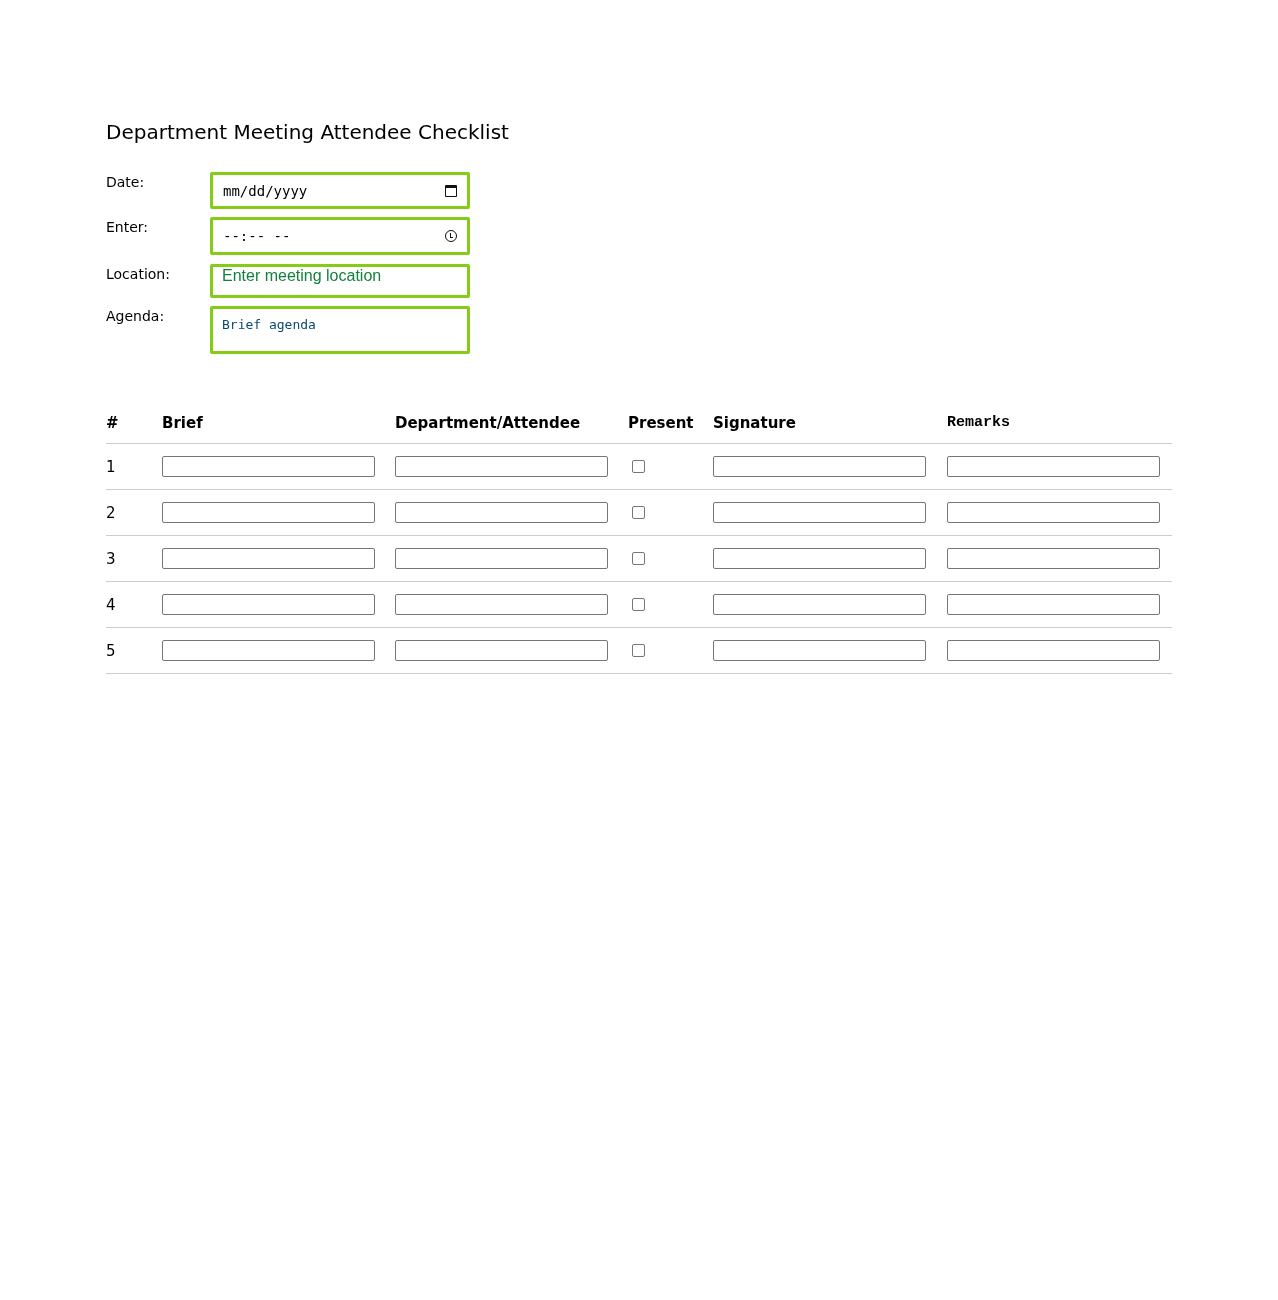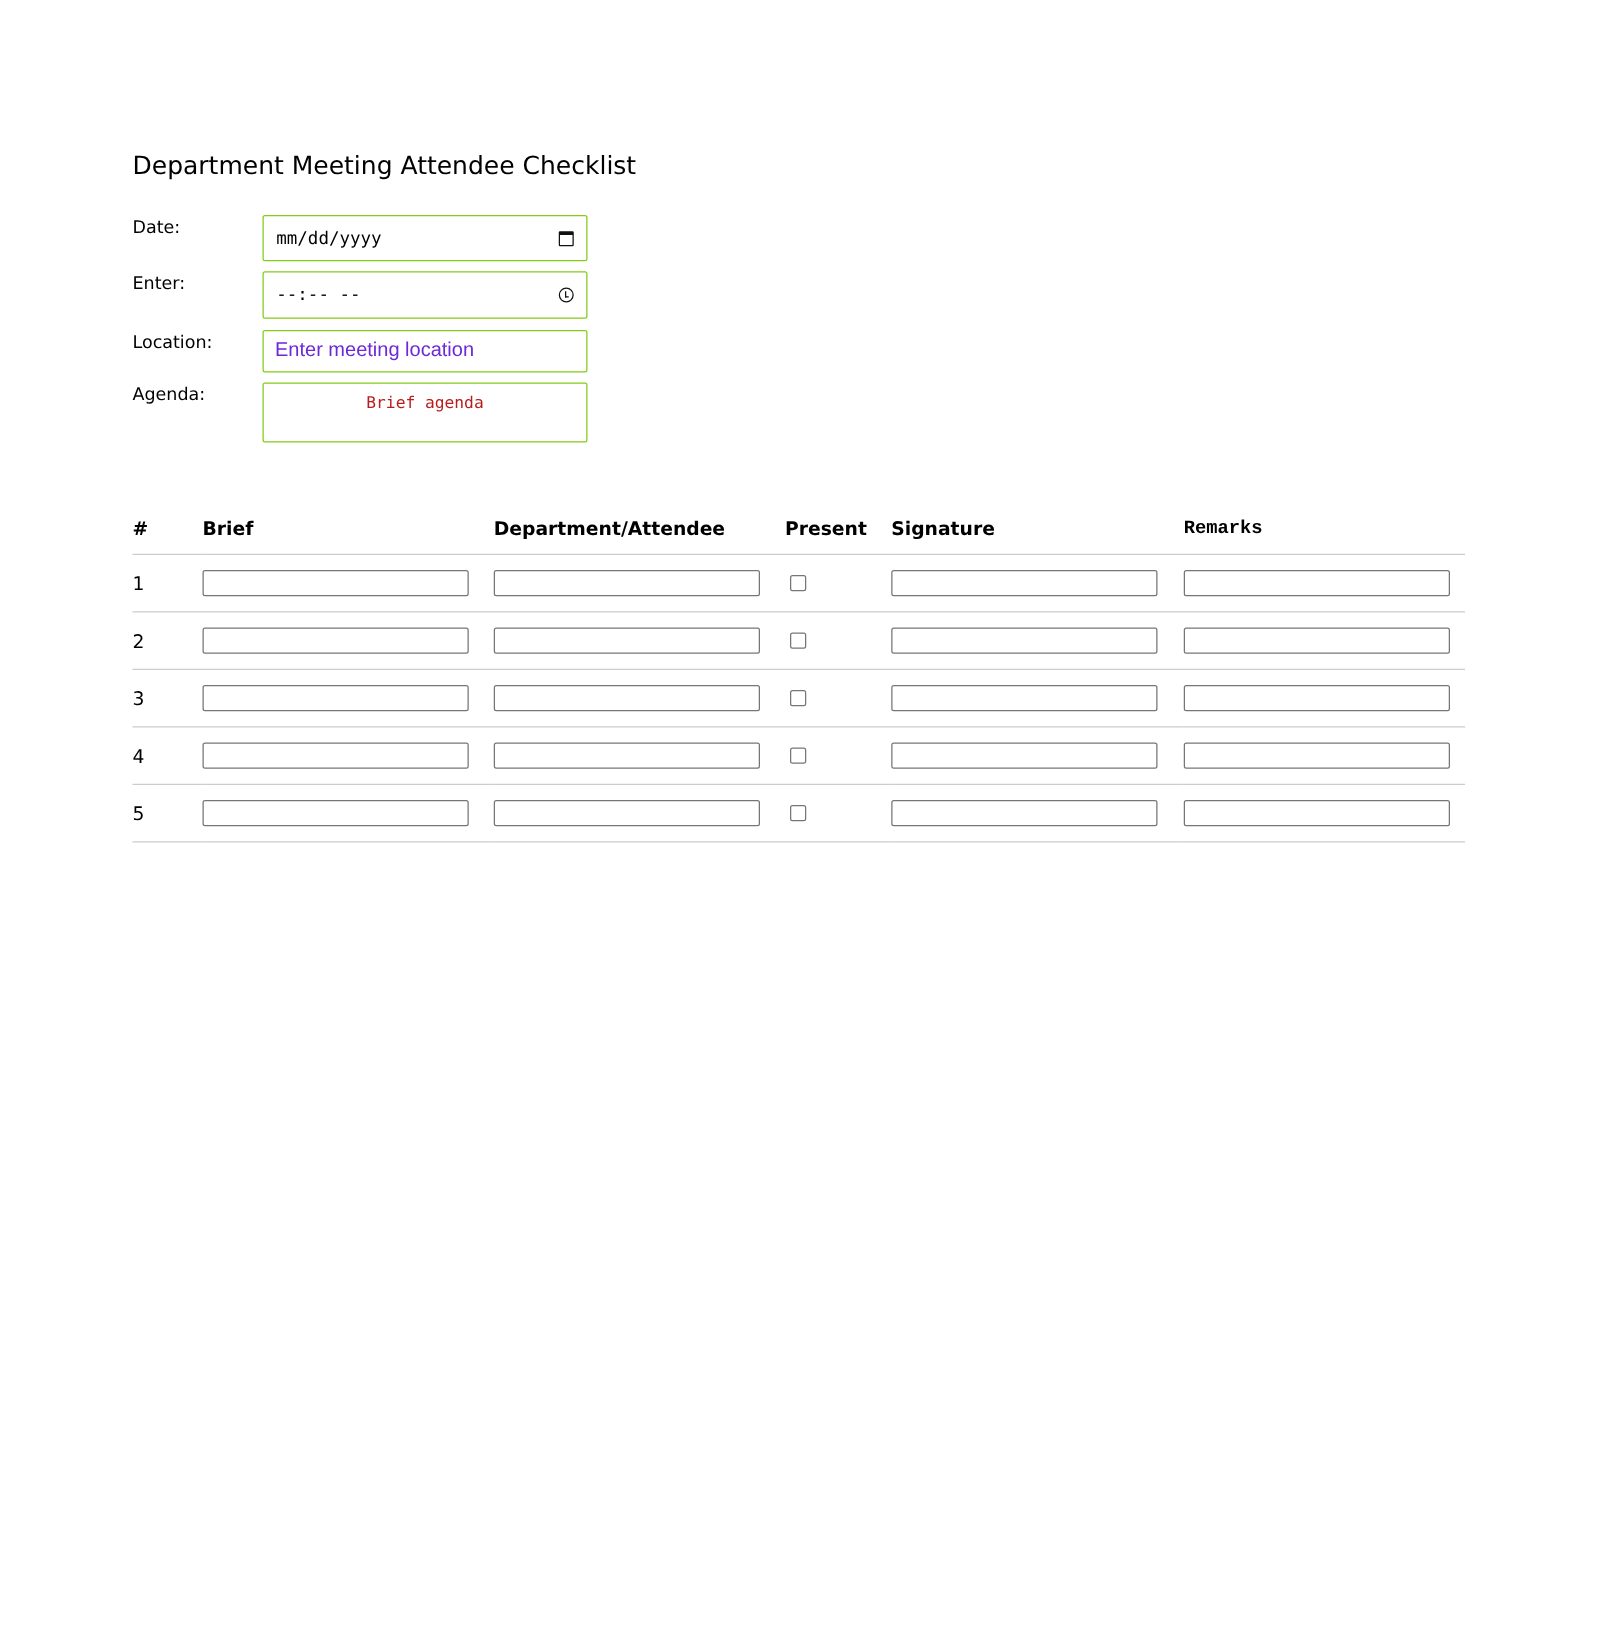--- a/index.html
+++ b/index.html
@@ -11,34 +11,34 @@
   }
   .page { position: absolute; left: 106px; top: 112px; width: 1066px; }
   h1 {
     margin: 0; font-size: 20px; font-weight: normal; letter-spacing: 0;
     height: 40px; line-height: 40px;
     font-family: "DejaVu Sans", sans-serif;
   }
   .form-label { position: absolute; left: 0; font-size: 14px; font-family: "DejaVu Sans", sans-serif; }
   .field {
     position: absolute; left: 104px; width: 260px; box-sizing: border-box;
-    border: 1px solid #84cc16; border-radius: 2px; background: #fff;
+    border: 3px solid #84cc16; border-radius: 2px; background: #fff;
   }
   .field-date, .field-time {
     height: 37px; display: flex; align-items: center; padding: 0 10px;
     font-family: "DejaVu Sans Mono", "Liberation Mono", monospace; font-size: 14px;
     justify-content: space-between;
   }
   .field-text {
     height: 34px; padding: 0 9px; font-family: "Liberation Sans", sans-serif;
-    font-size: 16px; color: #6d28d9; display: flex; align-items: center;
+    font-size: 16px; color: #15803d; display: flex; 
   }
   .field-area {
     height: 48px; padding: 8px 9px; font-family: "DejaVu Sans Mono", "Liberation Mono", monospace;
-    font-size: 13px; color: #b91c1c; text-align: center;
+    font-size: 13px; color: #0c4a6e;
   }
   .icon-cal { width: 12px; height: 12px; border: 1.6px solid #111; border-top-width: 3px; border-radius: 1px; box-sizing: border-box; }
   .icon-clock { width: 12px; height: 12px; border: 1.5px solid #111; border-radius: 50%; box-sizing: border-box; position: relative; }
   .icon-clock::after { content: ""; position: absolute; left: 3.5px; top: 1.5px; width: 2px; height: 4px; border-left: 1.4px solid #111; border-bottom: 1.4px solid #111; }
   table {
     position: absolute; top: 290px; left: 0; width: 1066px;
     border-collapse: collapse; font-family: "DejaVu Sans", sans-serif;
   }
   th {
     text-align: left; font-size: 15px; font-weight: bold; height: 41px;

